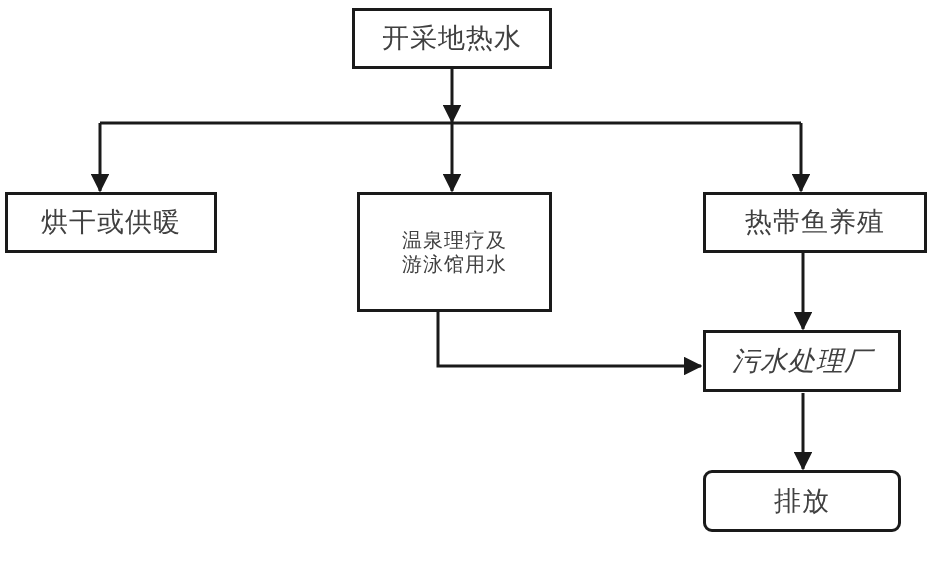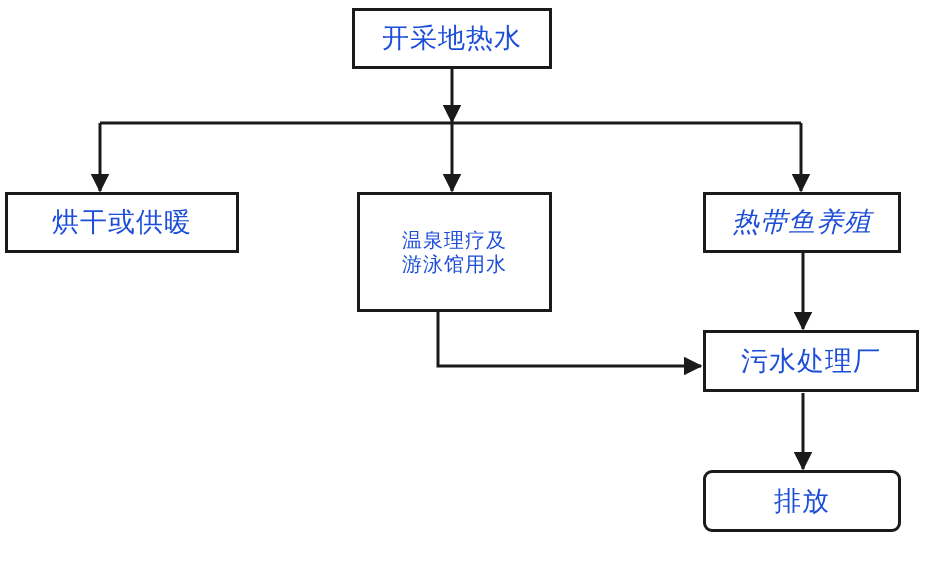--- a/index.html
+++ b/index.html
@@ -26,21 +26,21 @@
   }
   .node {
     position: absolute;
     box-sizing: border-box;
     border: 3px solid #1a1a1a;
     background: #ffffff;
     display: flex;
     align-items: center;
     justify-content: center;
     text-align: center;
-    color: #1d4ed8;
+    color: #404040;
     font-size: 27px;
     line-height: 1.22;
     letter-spacing: 1px;
     z-index: 2;
   }
   .node .node-label {
     display: block;
     white-space: pre-line;
   }
   .node-2line {
@@ -73,34 +73,34 @@
 
     <line x1="803" y1="253" x2="803" y2="329" stroke="#1a1a1a" stroke-width="3" marker-end="url(#arrow)"></line>
 
     <line x1="803" y1="393" x2="803" y2="469" stroke="#1a1a1a" stroke-width="3" marker-end="url(#arrow)"></line>
   </svg>
 
   <div class="node" style="left:352px; top:8px; width:200px; height:61px;">
     <span class="node-label">开采地热水</span>
   </div>
 
-  <div class="node" style="left:5px; top:192px; width:234px; height:61px;justify-content:center;">
+  <div class="node" style="left:5px; top:192px; width:212px; height:61px;justify-content:center;">
     <span class="node-label">烘干或供暖</span>
   </div>
 
   <div class="node node-2line" style="left:357px; top:192px; width:195px; height:120px;">
     <span class="node-label">温泉理疗及
 游泳馆用水</span>
   </div>
 
-  <div class="node" style="left:703px; top:192px; width:198px; height:61px;font-style:italic;">
+  <div class="node" style="left:703px; top:192px; width:224px; height:61px;">
     <span class="node-label">热带鱼养殖</span>
   </div>
 
-  <div class="node" style="left:703px; top:330px; width:216px; height:62px;">
+  <div class="node" style="left:703px; top:330px; width:198px; height:62px;font-style:italic;">
     <span class="node-label">污水处理厂</span>
   </div>
 
   <div class="node" style="left:703px; top:470px; width:198px; height:62px;border-radius:9px;">
     <span class="node-label">排放</span>
   </div>
 
 </div>
 
 </body></html>

